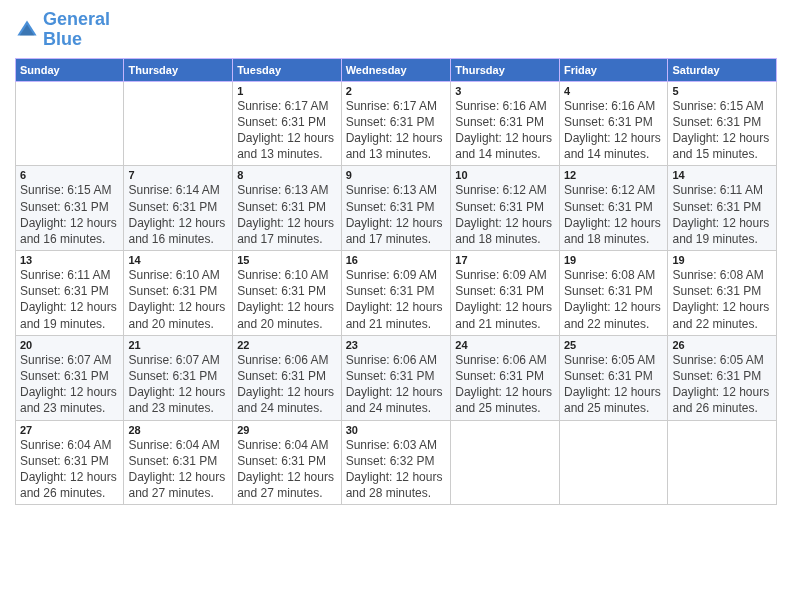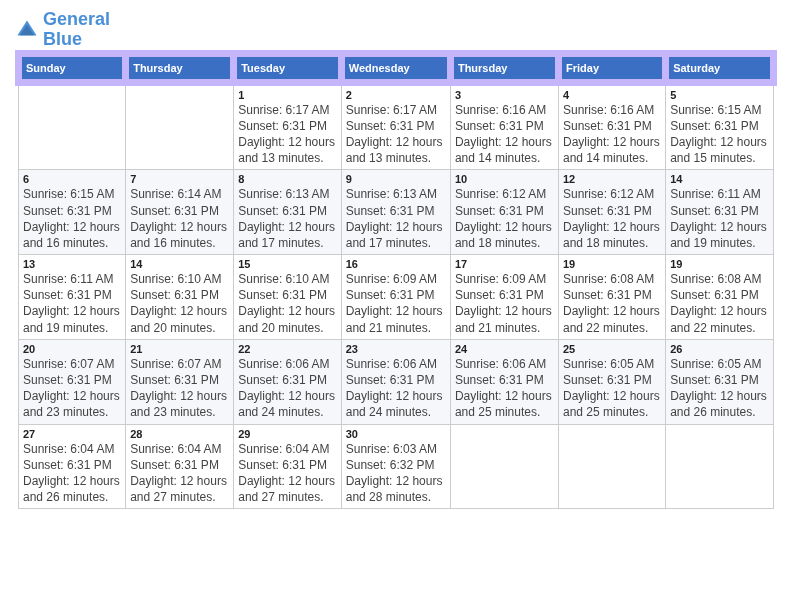--- a/index.html
+++ b/index.html
@@ -13,20 +13,21 @@
     .page {
       width: 792px;
       height: 612px;
       background: #fff;
       padding: 10px 15px;
     }
     .header {
       display: flex;
       justify-content: space-between;
       align-items: flex-end;
+      margin-bottom: 8px;
     }
     .logo {
       display: flex;
       align-items: center;
       gap: 4px;
     }
     .logo-text {
       font-size: 18px;
       font-weight: bold;
       color: #1a3a5c;
@@ -58,21 +59,21 @@
       border-collapse: collapse;
       border: 1px solid #ccc;
     }
     .calendar th {
       background: #3a6fc4;
       color: #fff;
       font-size: 11px;
       font-weight: bold;
       padding: 5px 4px;
       text-align: left;
-      border: 7px solid #c4b5fd;
+      border: 1px solid #c4b5fd;
       margin-left: 44px;
     }
     .calendar td {
       vertical-align: top;
       border: 1px solid #ccc;
       padding: 3px 4px;
       width: 113px;
       min-height: 75px;
       font-size: 8.5px;
       color: #333;

